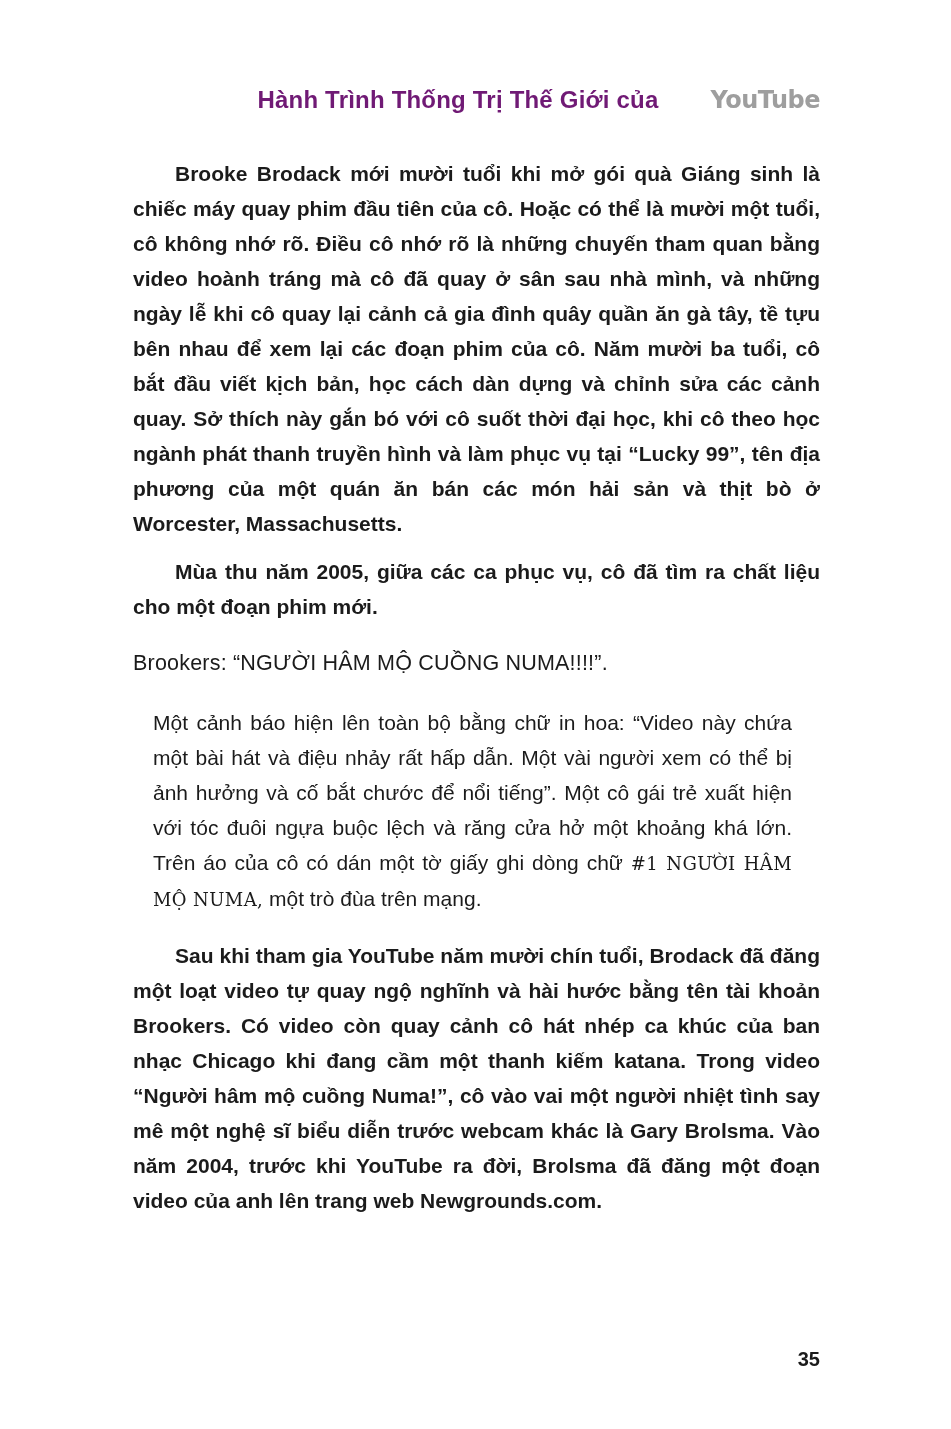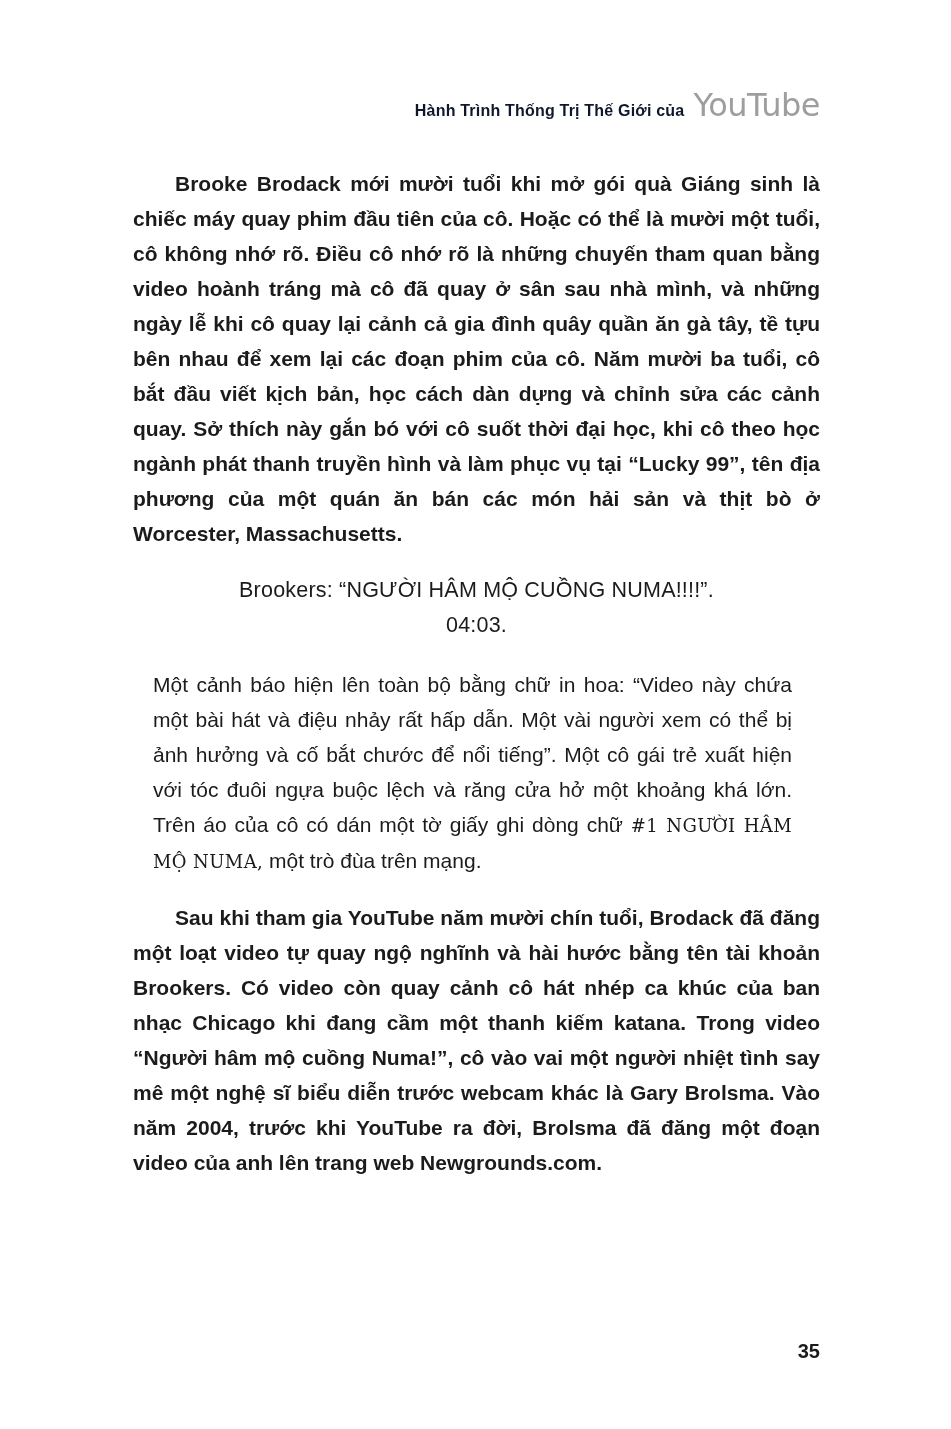--- a/index.html
+++ b/index.html
@@ -22,61 +22,62 @@
   .running-head {
     display: flex;
     justify-content: flex-end;
     align-items: baseline;
     gap: 9px;
     margin-bottom: 42px;
     white-space: nowrap;
   }
   .head-title {
     font-weight: 700;
-    font-size: 16px;
+    font-size: 24px;
     letter-spacing: 0.2px;
-    color: #0f172a;
+    color: #701a75;
   }
   .head-brand {
     font-family: "DejaVu Sans", sans-serif;
-    font-weight: 400;
-    font-size: 32px;
+    font-weight: 700;
+    font-size: 24px;
     letter-spacing: -0.5px;
     color: #9e9e9e;
+    margin-left: 43px;
   }
   .body-text {
     font-size: 21px;
     line-height: 35px;
     text-align: justify;
   }
   .para {
     margin: 0 0 13px 0;
   }
   .para.indent {
     text-indent: 42px;
     font-weight: bold;
   }
   .video-heading {
-    text-align: center;
+    text-align: left;
     margin: 22px 0 24px 0;
     font-size: 21.5px;
     letter-spacing: 0.2px;
   }
   .quote {
     margin: 0 28px 21px 20px;
     text-align: justify;
   }
   .smallcaps {
     font-family: "DejaVu Serif", serif;
     font-size: 18px;
     letter-spacing: 0.4px;
   }
   .page-footer {
     position: absolute;
-    bottom: 66px;
+    bottom: 58px;
     right: 131px;
   }
   .page-number {
     font-weight: 700;
     font-size: 20px;
     color: #1b1b1b;
   }
 </style>
 </head>
 <body>
@@ -86,24 +87,24 @@
   <header class="running-head">
     <span class="head-title">Hành Trình Thống Trị Thế Giới của</span>
     <span class="head-brand">YouTube</span>
   </header>
 
   <main class="body-text">
 
 
     <p class="para indent">Brooke Brodack mới mười tuổi khi mở gói quà Giáng sinh là chiếc máy quay phim đầu tiên của cô. Hoặc có thể là mười một tuổi, cô không nhớ rõ. Điều cô nhớ rõ là những chuyến tham quan bằng video hoành tráng mà cô đã quay ở sân sau nhà mình, và những ngày lễ khi cô quay lại cảnh cả gia đình quây quần ăn gà tây, tề tựu bên nhau để xem lại các đoạn phim của cô. Năm mười ba tuổi, cô bắt đầu viết kịch bản, học cách dàn dựng và chỉnh sửa các cảnh quay. Sở thích này gắn bó với cô suốt thời đại học, khi cô theo học ngành phát thanh truyền hình và làm phục vụ tại “Lucky 99”, tên địa phương của một quán ăn bán các món hải sản và thịt bò ở Worcester, Massachusetts.</p>
 
+    <p class="para indent">Mùa thu năm 2005, giữa các ca phục vụ, cô đã tìm ra chất liệu cho một đoạn phim mới.</p>
 
     <div class="video-heading">
       <div>Brookers: “NGƯỜI HÂM MỘ CUỒNG NUMA!!!!”.</div>
-      <div>04:03.</div>
     </div>
 
     <div class="quote"><span>Một cảnh báo hiện lên toàn bộ bằng chữ in hoa: “Video này chứa một bài hát và điệu nhảy rất hấp dẫn. Một vài người xem có thể bị ảnh hưởng và cố bắt chước để nổi tiếng”. Một cô gái trẻ xuất hiện với tóc đuôi ngựa buộc lệch và răng cửa hở một khoảng khá lớn. Trên áo của cô có dán một tờ giấy ghi dòng chữ </span><span class="smallcaps">#1 NGƯỜI HÂM MỘ NUMA,</span><span> một trò đùa trên mạng.</span></div>
 
     <p class="para indent">Sau khi tham gia YouTube năm mười chín tuổi, Brodack đã đăng một loạt video tự quay ngộ nghĩnh và hài hước bằng tên tài khoản Brookers. Có video còn quay cảnh cô hát nhép ca khúc của ban nhạc Chicago khi đang cầm một thanh kiếm katana. Trong video “Người hâm mộ cuồng Numa!”, cô vào vai một người nhiệt tình say mê một nghệ sĩ biểu diễn trước webcam khác là Gary Brolsma. Vào năm 2004, trước khi YouTube ra đời, Brolsma đã đăng một đoạn video của anh lên trang web Newgrounds.com.</p>
 
   </main>
 
   <footer class="page-footer">
     <span class="page-number">35</span>

